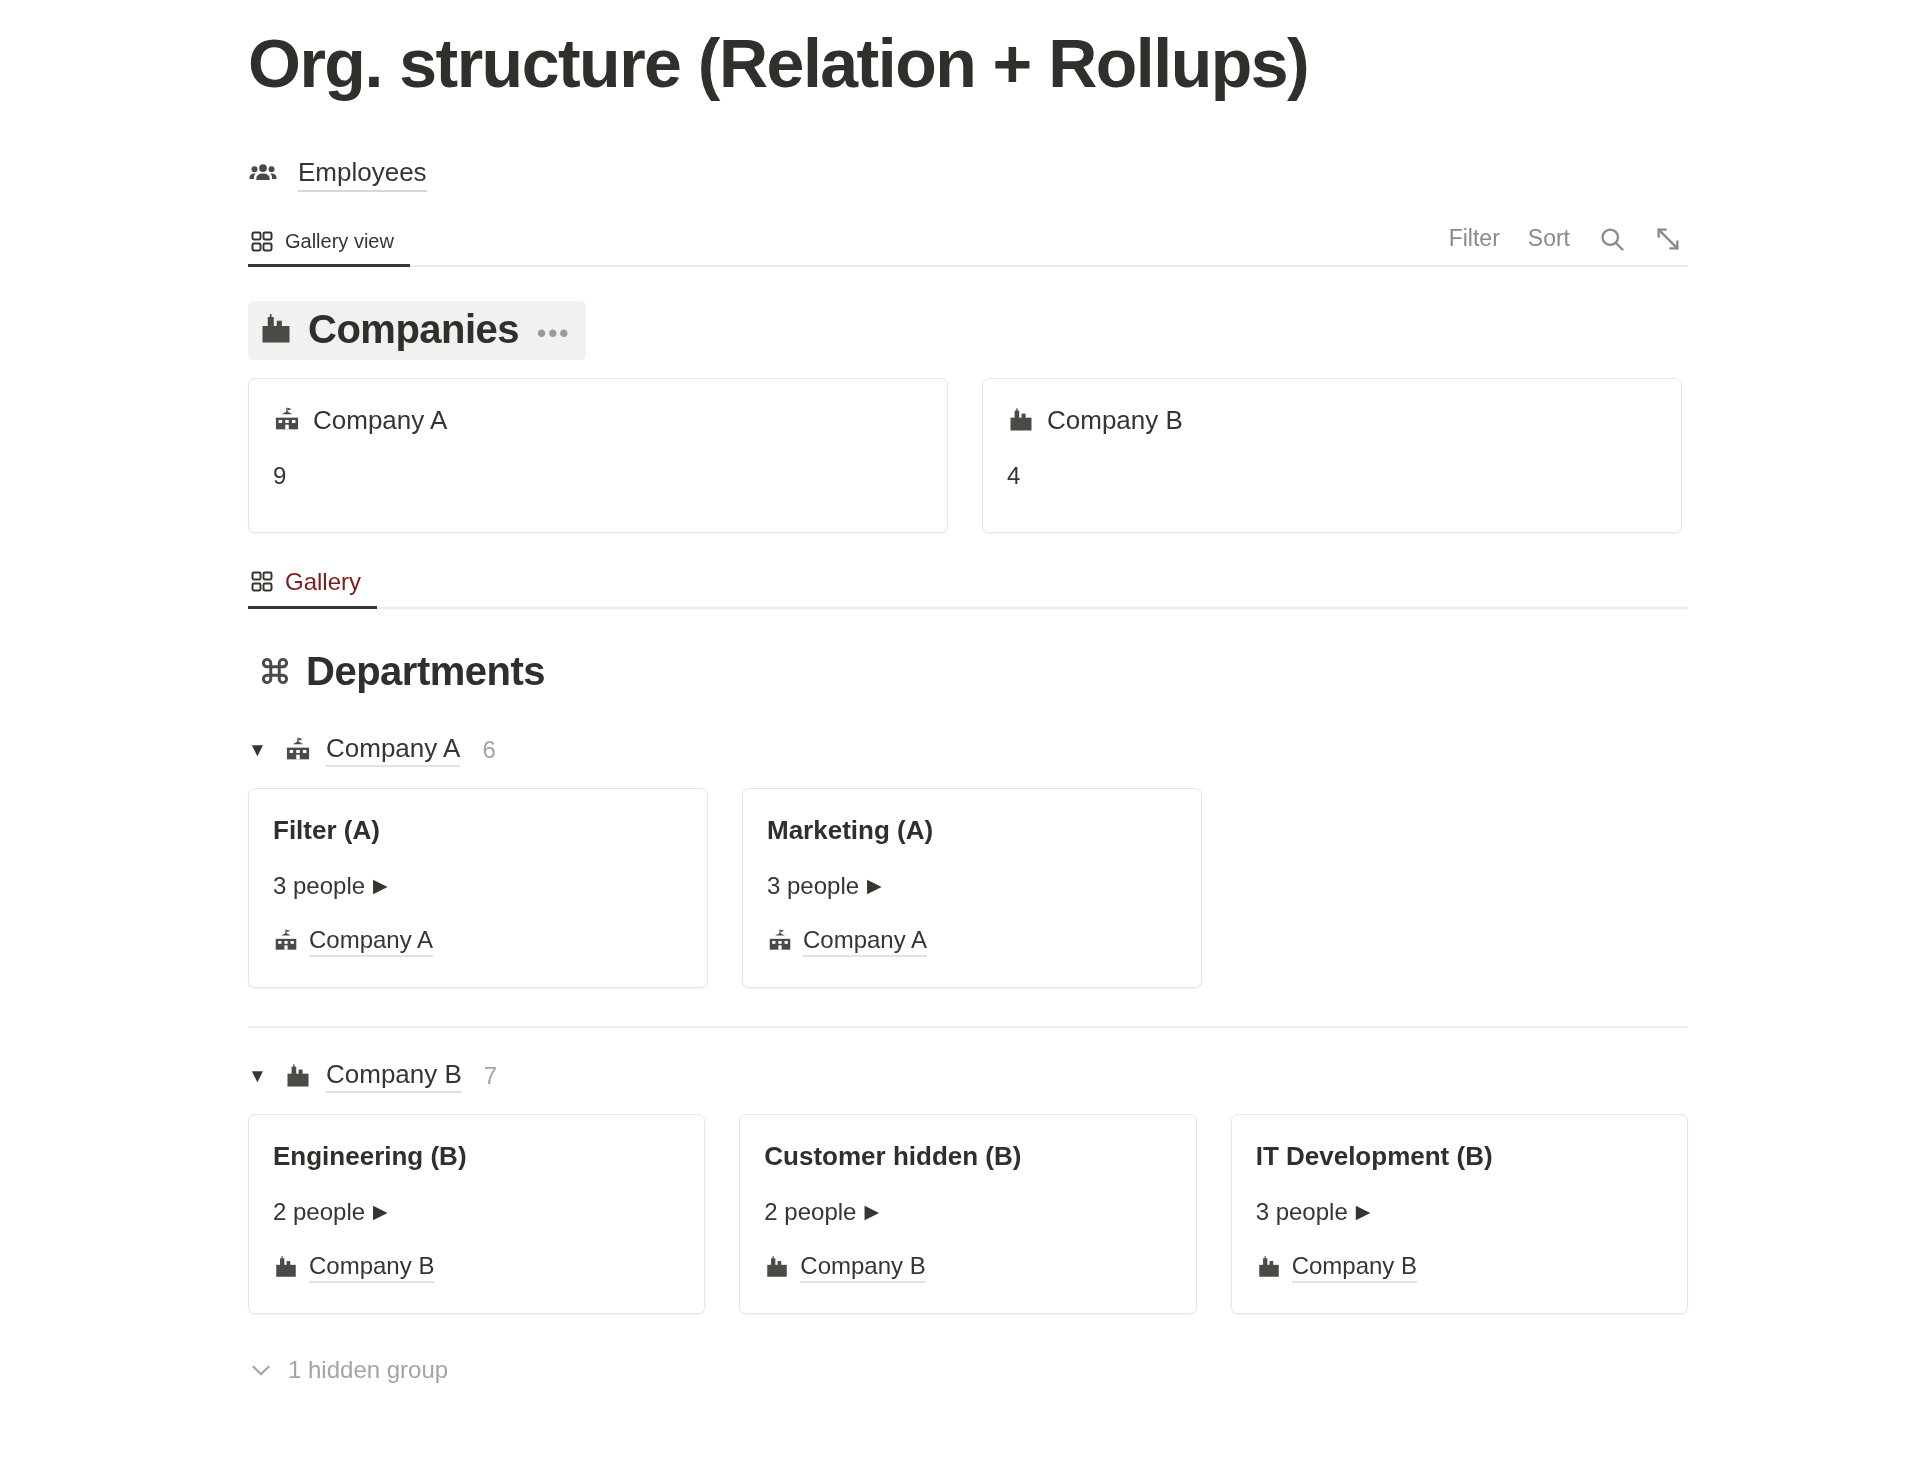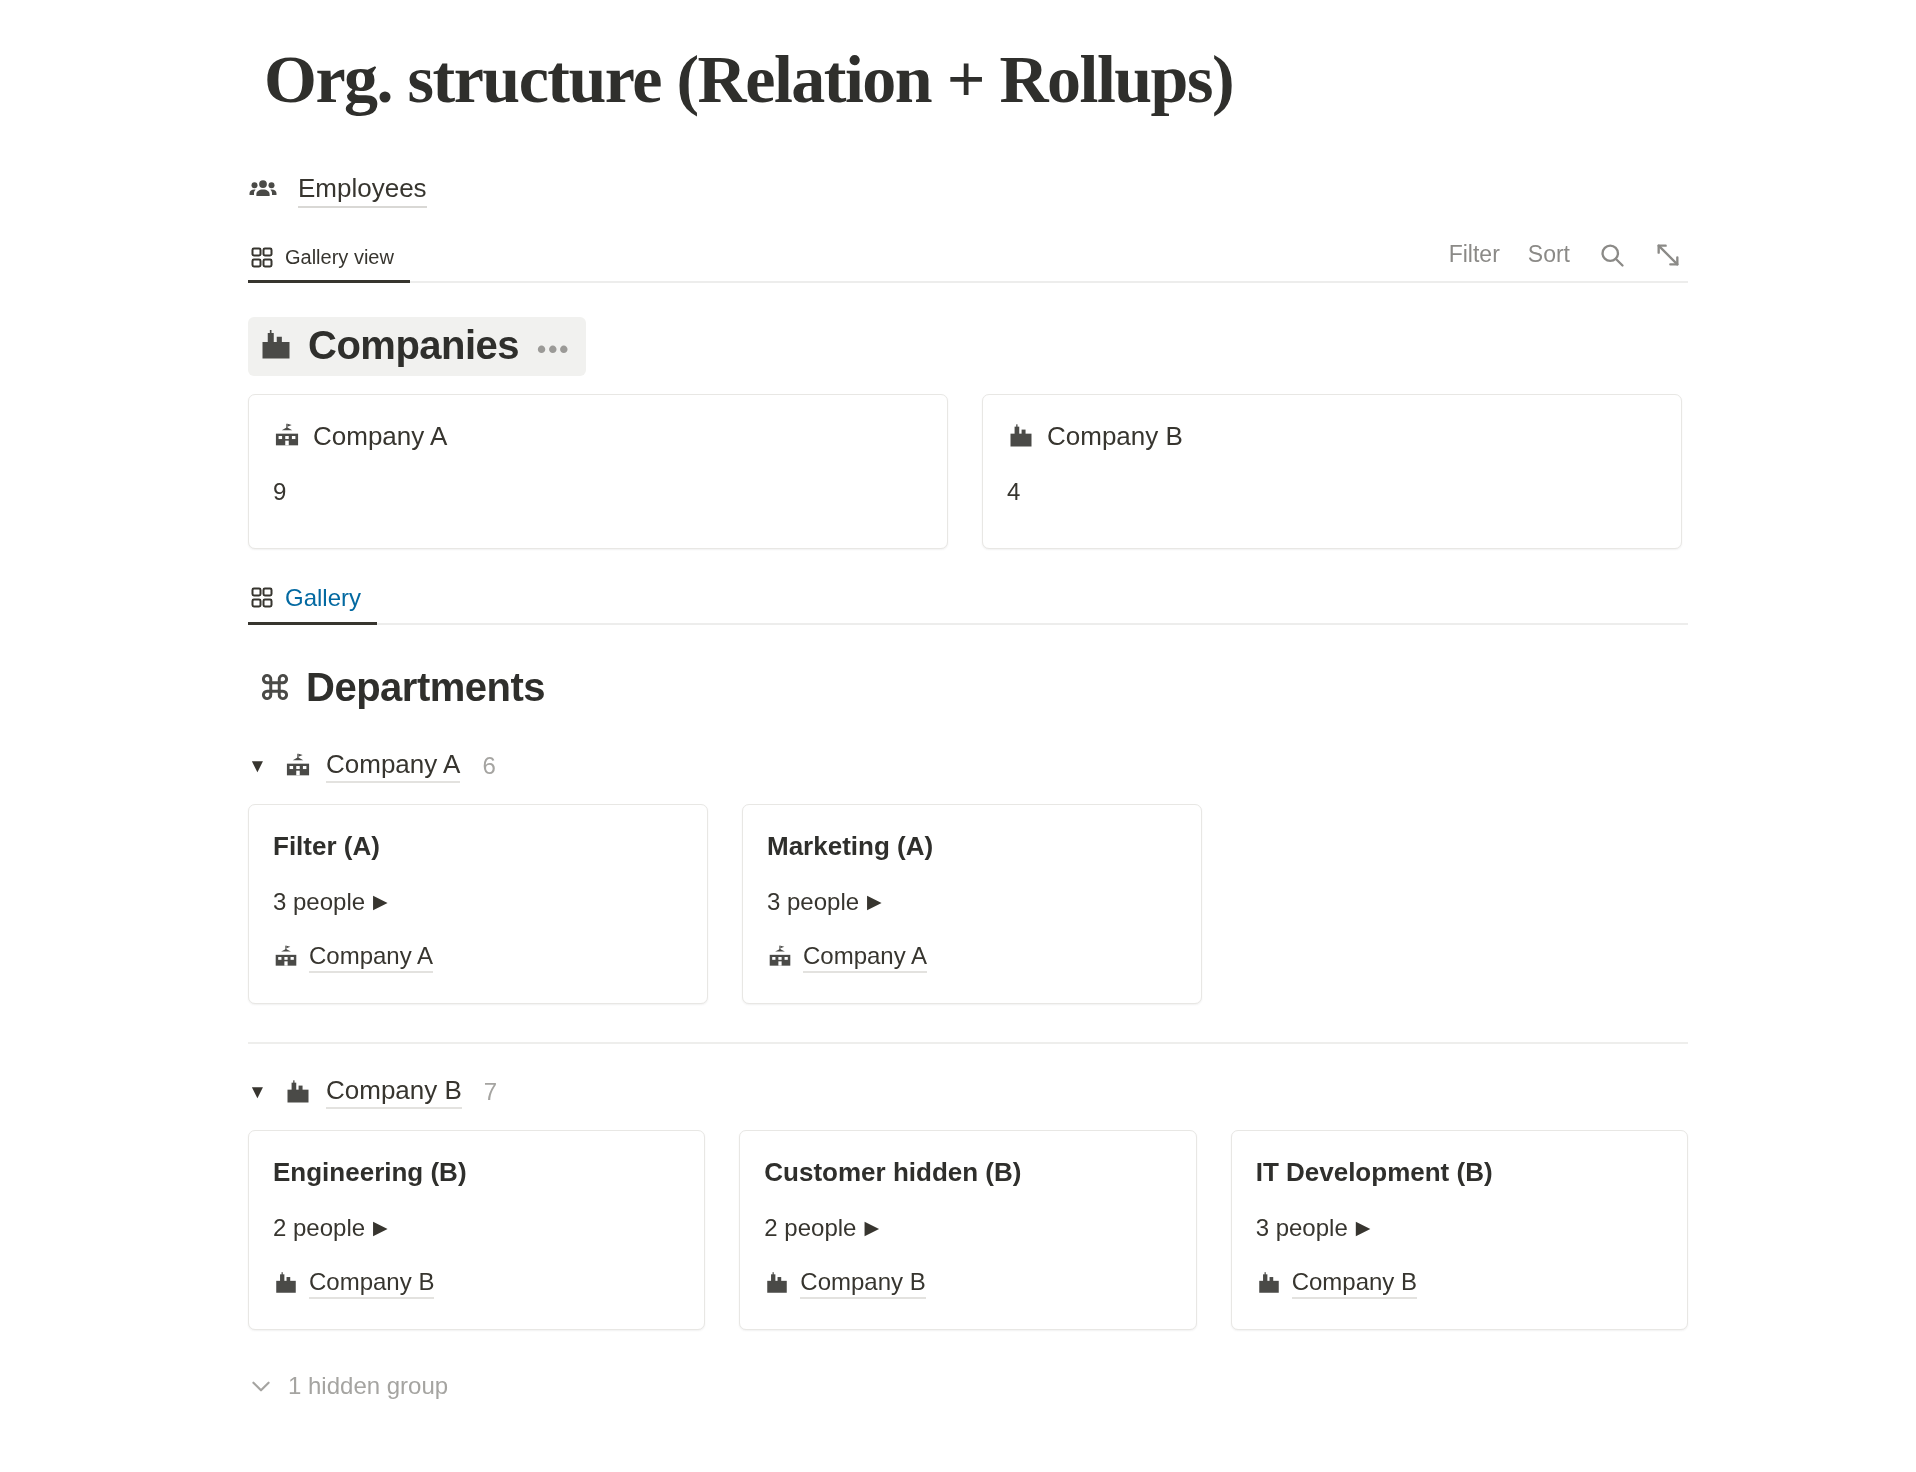--- a/index.html
+++ b/index.html
@@ -25,24 +25,23 @@
     width: 1440px;
   }
 
   
   .page-title {
     font-size: 68px;
     font-weight: bold;
     letter-spacing: -1.5px;
     line-height: 1.1;
     color: #2f2f2c;
-    margin: 16px;
+    margin: 0;
     padding-top: 26px;
     white-space: nowrap;
-    font-family: Liberation Serif, serif;
   }
 
   
   .source-row {
     display: flex;
     align-items: center;
     gap: 20px;
     margin-top: 56px;
     height: 34px;
   }
@@ -177,21 +176,21 @@
     border-bottom: 2px solid #ededec;
     height: 48px;
     display: flex;
     align-items: flex-end;
   }
   .subviewtab {
     display: flex;
     align-items: center;
     gap: 11px;
     font-size: 24px;
-    color: #0369a1;
+    color: #7f1d1d;
     padding: 0 16px 10px 2px;
     border-bottom: 3px solid #37352f;
     margin-bottom: -2px;
     cursor: pointer;
   }
 
   
   .group-header {
     display: flex;
     align-items: center;

